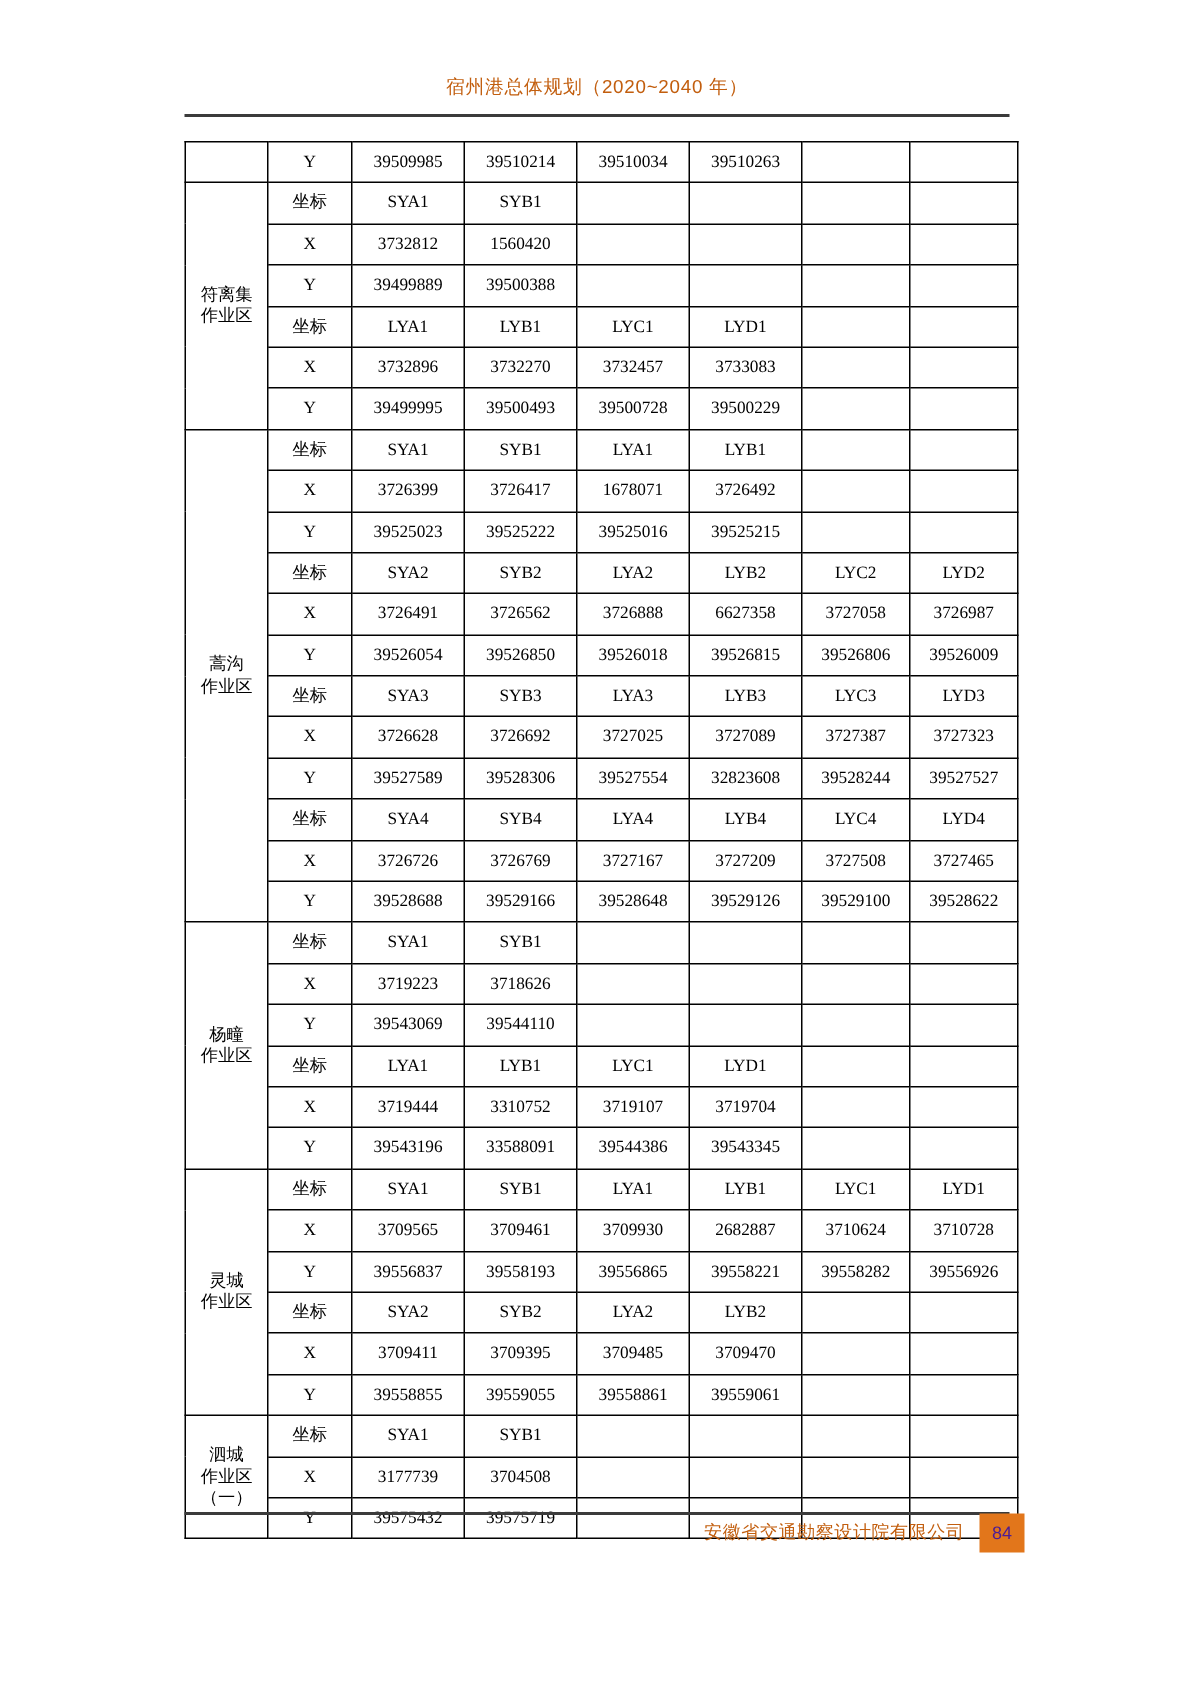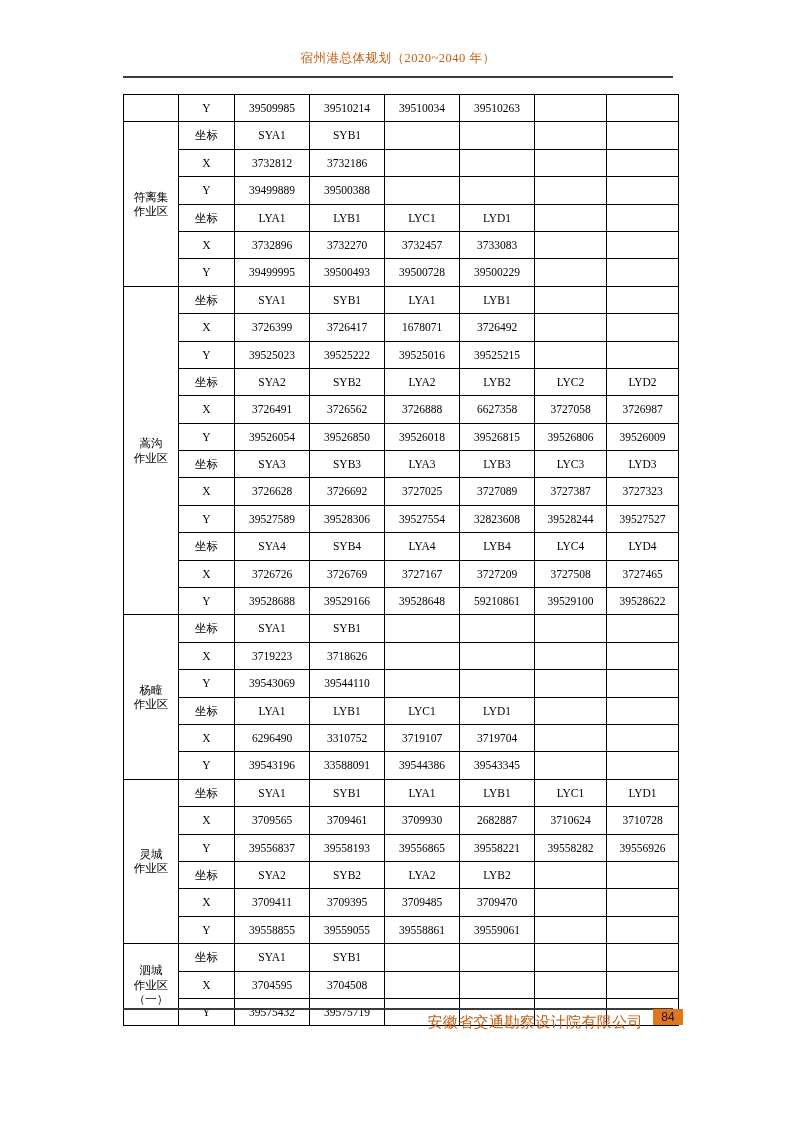--- a/index.html
+++ b/index.html
@@ -51,32 +51,32 @@
     width: 550px;
     height: 2px;
     background: #3b3b3b;
   }
   .footer-text {
     position: absolute;
     left: 123px;
     top: 1013px;
     width: 520px;
     text-align: right;
-    font-size: 15px;
+    font-size: 12px;
     color: #c25e0e;
     letter-spacing: 0.4px;
   }
   .footer-page {
     position: absolute;
     left: 653px;
     top: 1009px;
     width: 30px;
-    height: 16px;
+    height: 26px;
     background: #e2761b;
-    color: #0f172a;
+    color: #4c1d95;
     font-size: 12px;
     display: flex;
     align-items: center;
     justify-content: center;
     font-family: "Liberation Sans", sans-serif;
   }
 
   
   .table-wrap {
     position: absolute;
@@ -104,21 +104,21 @@
   td.namecell {
     font-size: 11.5px;
     white-space: normal;
     line-height: 1.45;
   }
   col.c-name { width: 55px; }
   col.c-lab  { width: 56px; }
   col.c-v    { width: 75px; }
   col.c-v2   { width: 72px; }
   .cjk {
-    font-family: Liberation Serif, serif;
+    font-family: Liberation Sans, sans-serif;
   }
 </style>
 </head>
 <body>
 
 <div class="page">
 
   <div class="header cjk">宿州港总体规划（2020~2040 年）</div>
   <div class="header-rule"></div>
 
@@ -151,21 +151,21 @@
             <td>SYA1</td>
             <td>SYB1</td>
             <td></td>
             <td></td>
             <td></td>
             <td></td>
           </tr>
           <tr>
             <td>X</td>
             <td>3732812</td>
-            <td>3732186</td>
+            <td>1560420</td>
             <td></td>
             <td></td>
             <td></td>
             <td></td>
           </tr>
           <tr>
             <td>Y</td>
             <td>39499889</td>
             <td>39500388</td>
             <td></td>
@@ -298,21 +298,21 @@
             <td>3727167</td>
             <td>3727209</td>
             <td>3727508</td>
             <td>3727465</td>
           </tr>
           <tr>
             <td>Y</td>
             <td>39528688</td>
             <td>39529166</td>
             <td>39528648</td>
-            <td>59210861</td>
+            <td>39529126</td>
             <td>39529100</td>
             <td>39528622</td>
           </tr>
           <tr>
             <td class="namecell cjk" rowspan="6">杨疃<br>作业区</td>
             <td class="cjk">坐标</td>
             <td>SYA1</td>
             <td>SYB1</td>
             <td></td>
             <td></td>
@@ -341,21 +341,21 @@
             <td class="cjk">坐标</td>
             <td>LYA1</td>
             <td>LYB1</td>
             <td>LYC1</td>
             <td>LYD1</td>
             <td></td>
             <td></td>
           </tr>
           <tr>
             <td>X</td>
-            <td>6296490</td>
+            <td>3719444</td>
             <td>3310752</td>
             <td>3719107</td>
             <td>3719704</td>
             <td></td>
             <td></td>
           </tr>
           <tr>
             <td>Y</td>
             <td>39543196</td>
             <td>33588091</td>
@@ -424,21 +424,21 @@
             <td class="cjk">坐标</td>
             <td>SYA1</td>
             <td>SYB1</td>
             <td></td>
             <td></td>
             <td></td>
             <td></td>
           </tr>
           <tr>
             <td>X</td>
-            <td>3704595</td>
+            <td>3177739</td>
             <td>3704508</td>
             <td></td>
             <td></td>
             <td></td>
             <td></td>
           </tr>
           <tr>
             <td>Y</td>
             <td>39575432</td>
             <td>39575719</td>

